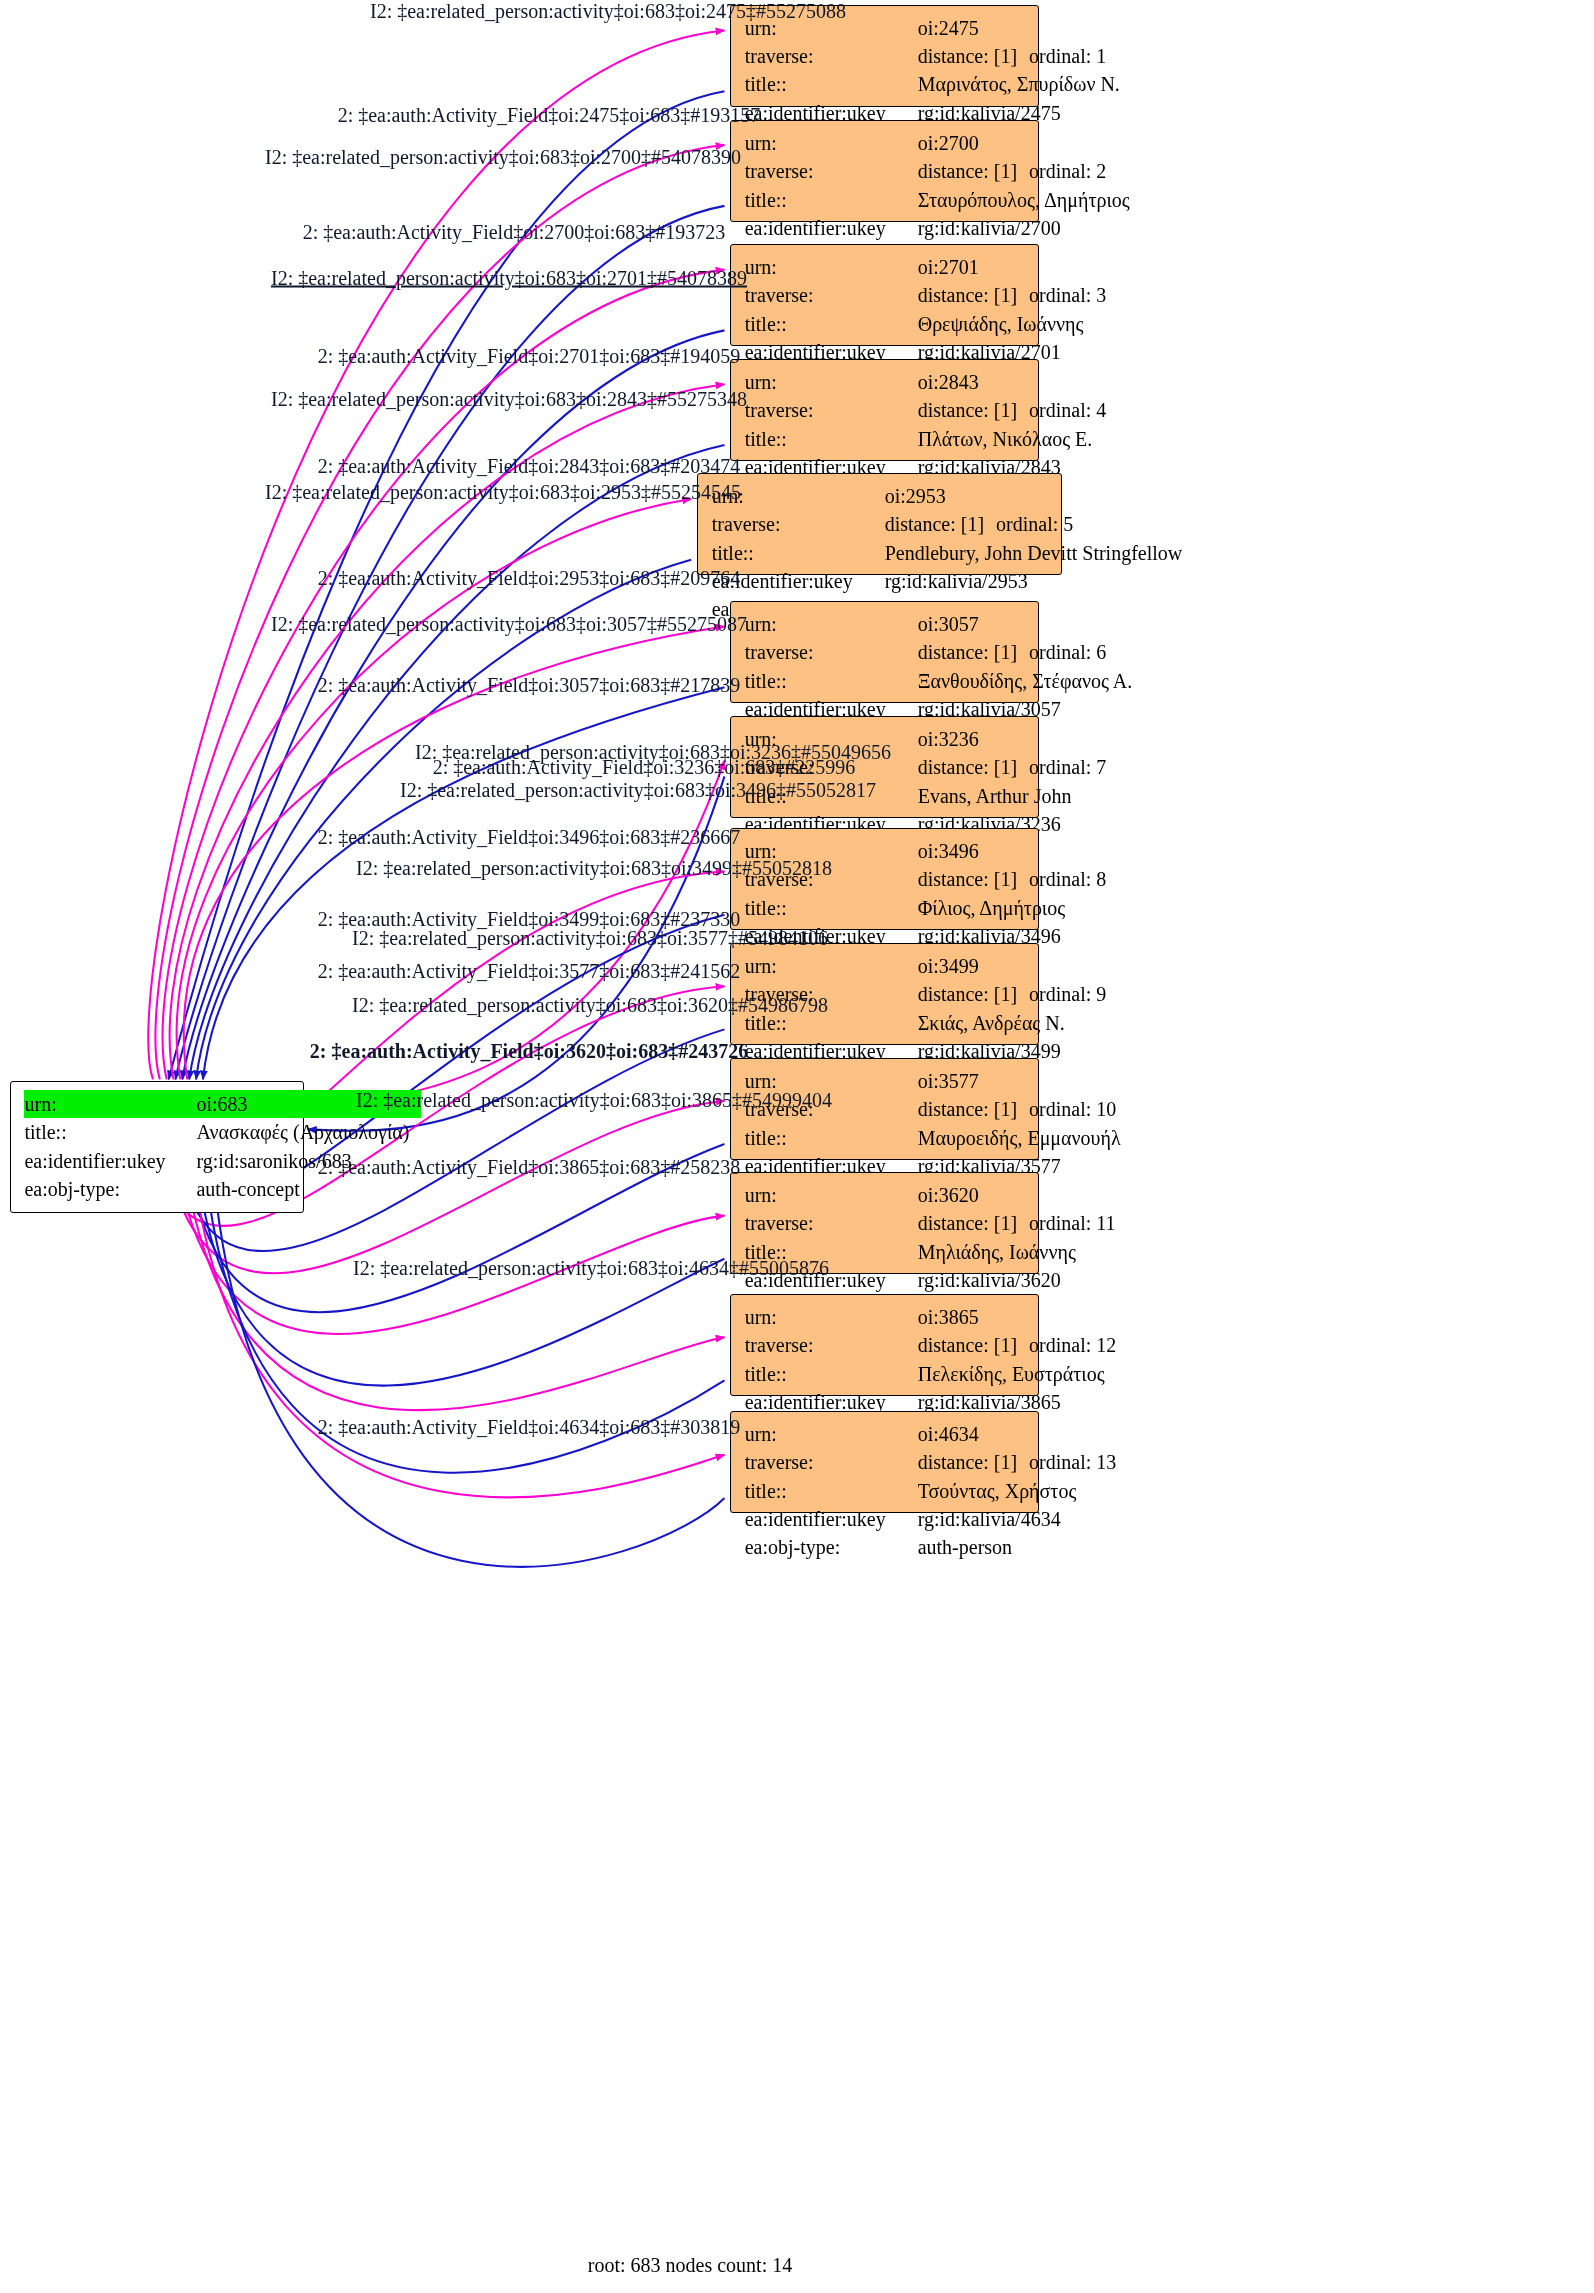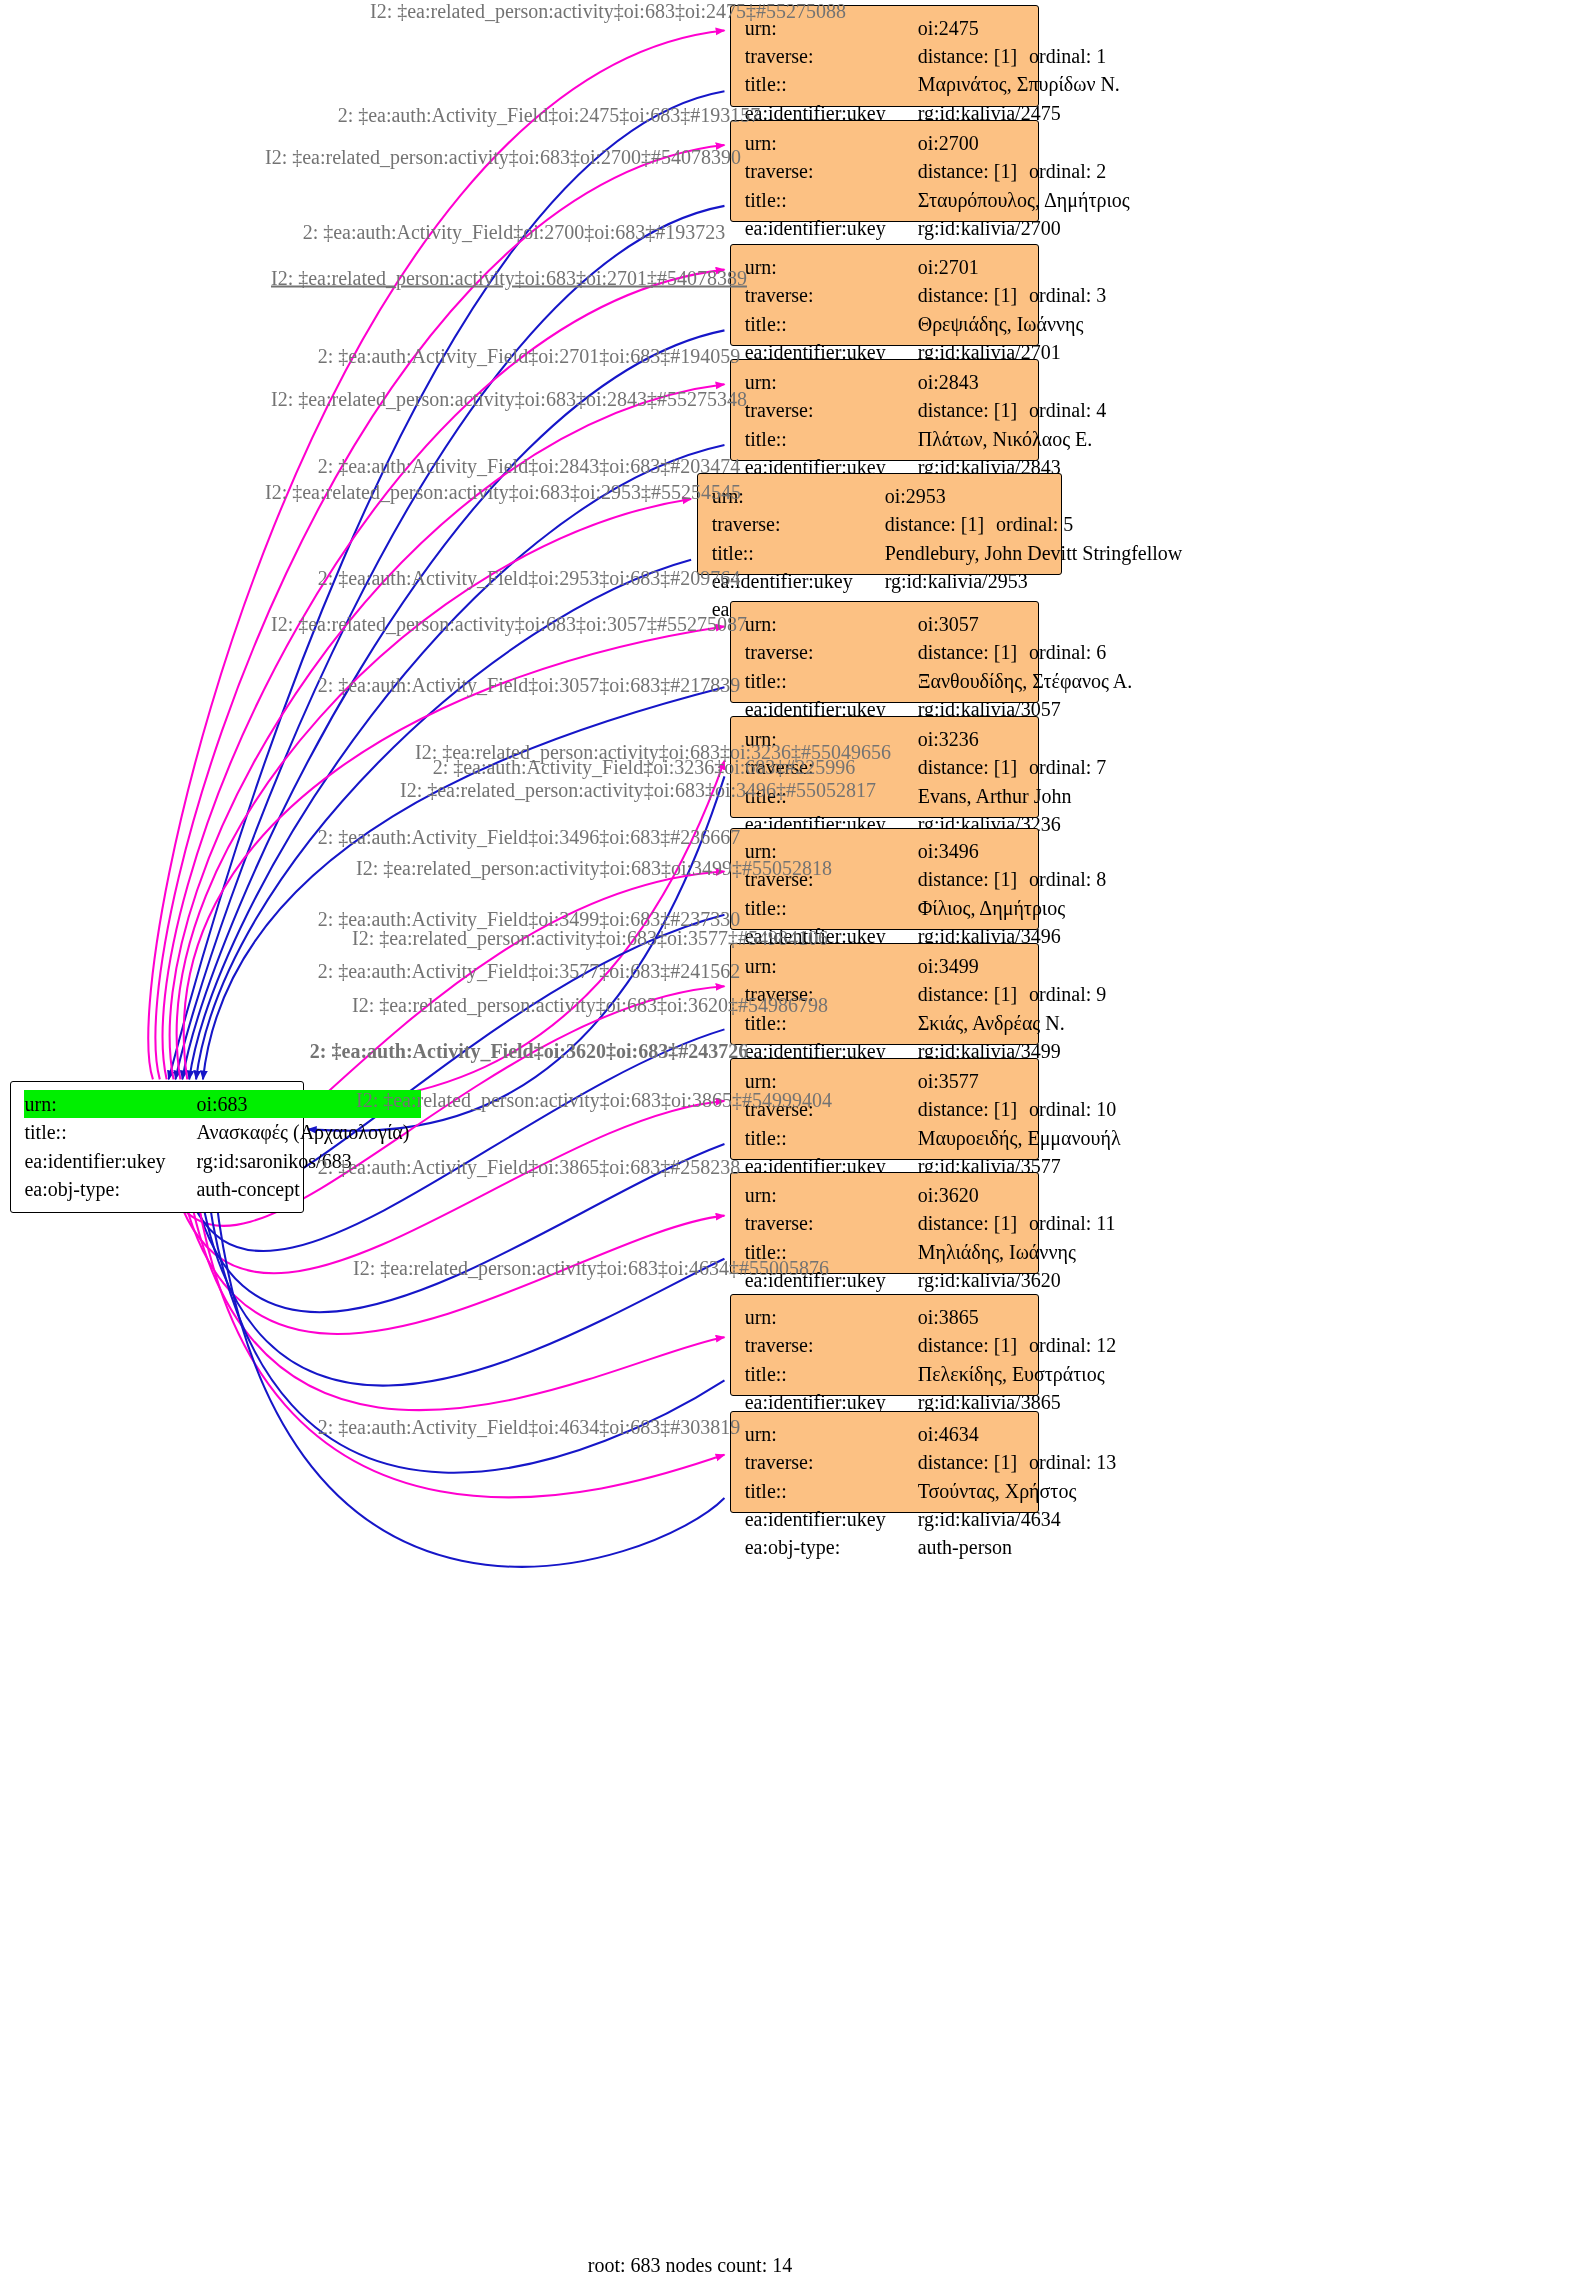--- a/index.html
+++ b/index.html
@@ -11,21 +11,21 @@
         background:#fcc183;padding:7.8px 13.7px 8.8px 13.7px;}
   .node.root{background:#ffffff;}
   .row{display:flex;align-items:baseline;line-height:1.42;font-size:20px;color:#000;white-space:nowrap;}
   .k{flex:0 0 auto;width:173px;}
   .v{flex:0 0 auto;}
   .root .k{width:172px;}
   .root .row.hlrow .k{background:#00ef00;}
   .root .row.hlrow .v{background:#00ef00;padding-right:173px;}
   .ord{padding-left:12px;}
 
-  .elabel{position:absolute;font-size:20px;color:#737373;white-space:nowrap;transform:translate(-50%,-50%);}
+  .elabel{position:absolute;font-size:20px;color:#0f172a;white-space:nowrap;transform:translate(-50%,-50%);}
   .caption{position:absolute;font-size:20px;color:#000;white-space:nowrap;transform:translateX(-50%);}
 </style>
 </head>
 <body>
 
 <div id="canvas">
 
   <svg id="edges" viewBox="0 0 1627 2340">
     <defs>
       <marker id="am" markerWidth="11" markerHeight="11" refX="9" refY="4" orient="auto" markerUnits="userSpaceOnUse">

